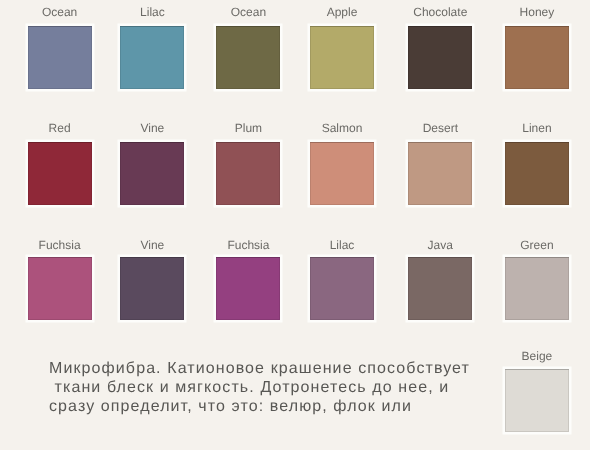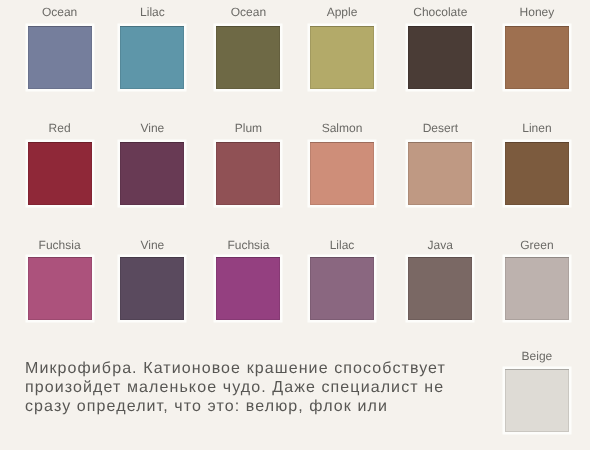--- a/index.html
+++ b/index.html
@@ -29,21 +29,21 @@
       inset 0 1px 0 0 rgba(0,0,0,0.16),
       inset 0 0 0 1px rgba(0,0,0,0.09);
   }
 
   
   #description{
     position:absolute;left:25px;top:358.8px;width:470px;
     font-size:16px;letter-spacing:1.1px;line-height:19.35px;
     color:#585754;white-space:pre;
   }
-  #description > div{height:19.35px;}
+  #description > div{height:19.35px;margin-left:24px;}
 </style>
 </head>
 <body>
 
 <div id="page">
 
   <div id="swatch-grid">
       <div class="swatch-cell" style="left: 15.6px; top: 6.3px;">
         <div class="swatch-label">Ocean</div>
         <div class="swatch-chip" style="top: 19.5px; background-color: rgb(117, 126, 156);"></div>
@@ -115,15 +115,15 @@
       <div class="swatch-cell" style="left: 492.9px; top: 238.5px;">
         <div class="swatch-label">Green</div>
         <div class="swatch-chip" style="top: 18.2px; background-color: rgb(189, 178, 174);"></div>
       </div>
       <div class="swatch-cell" style="left: 492.9px; top: 350.3px;">
         <div class="swatch-label">Beige</div>
         <div class="swatch-chip" style="top: 18.8px; background-color: rgb(222, 219, 213);"></div>
       </div>
     </div>
 
-  <div id="description"><div>Микрофибра. Катионовое крашение способствует</div><div>произойдет маленькое чудо. Даже специалист не</div><div>сразу определит, что это: велюр, флок или</div></div>
+  <div id="description"><div>Микрофибра. Катионовое крашение способствует</div><div> ткани блеск и мягкость. Дотронетесь до нее, и</div><div>сразу определит, что это: велюр, флок или</div></div>
 
 </div>
 
 </body></html>

